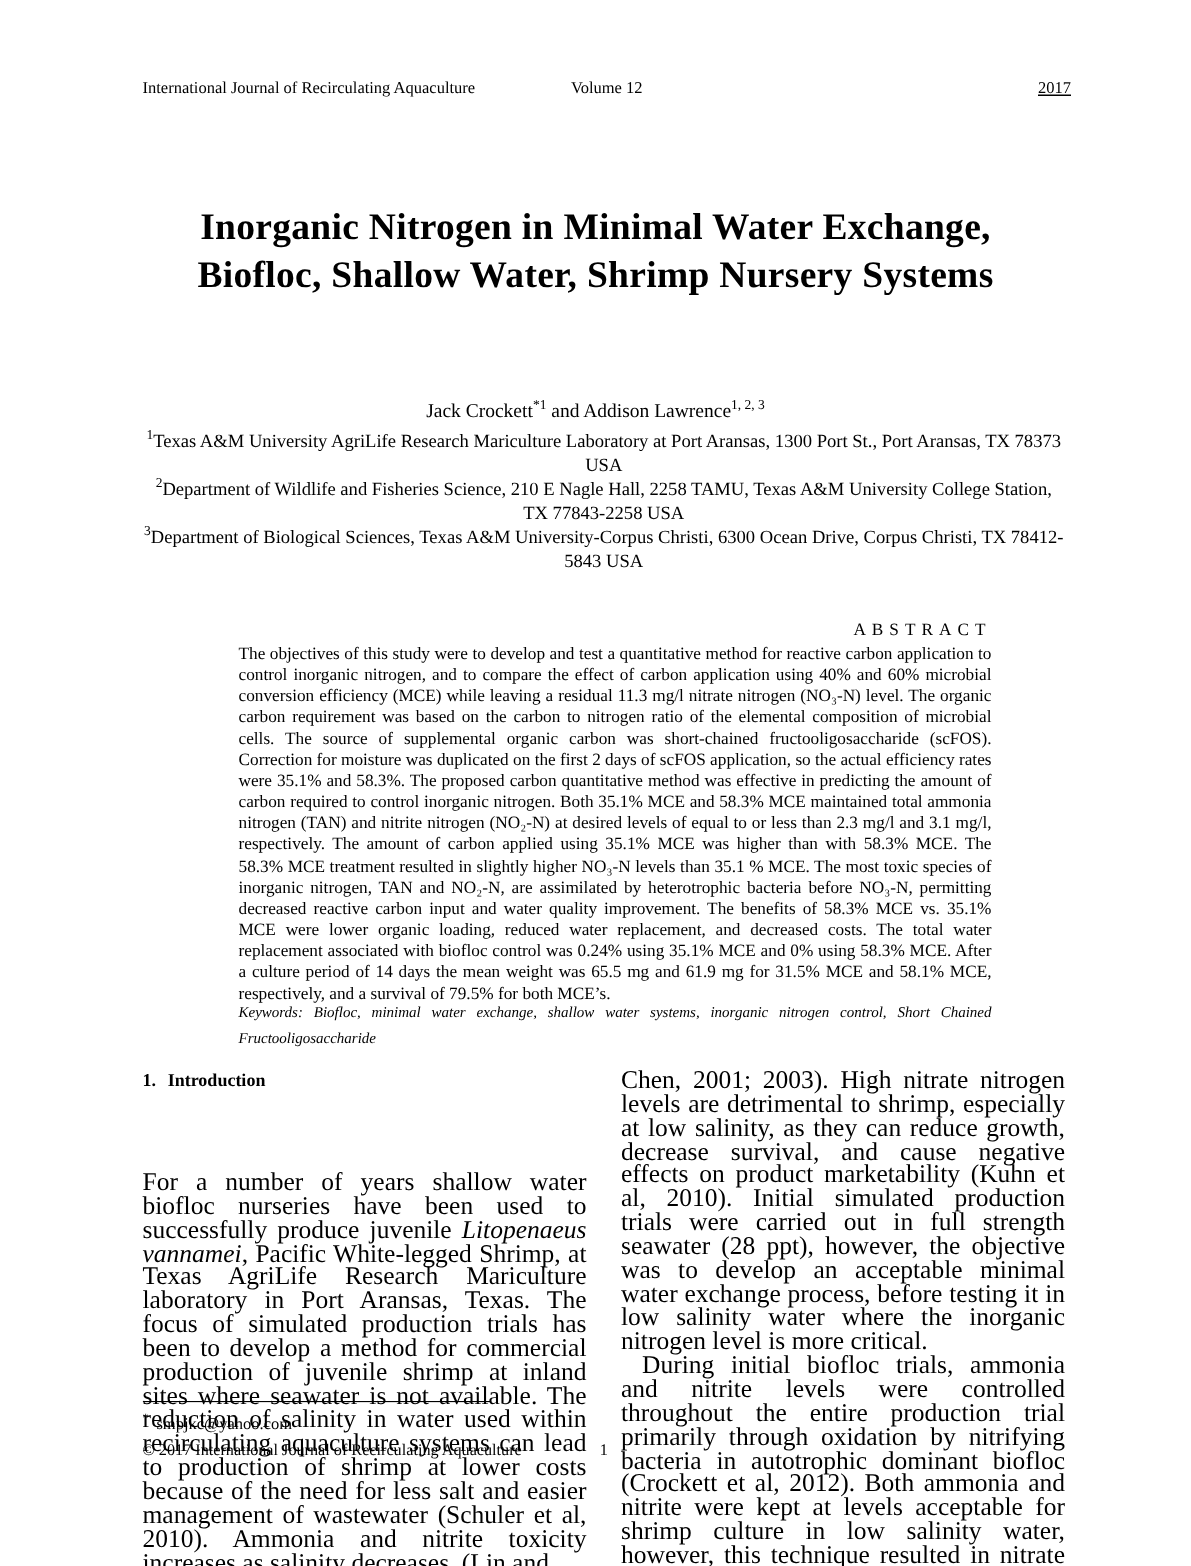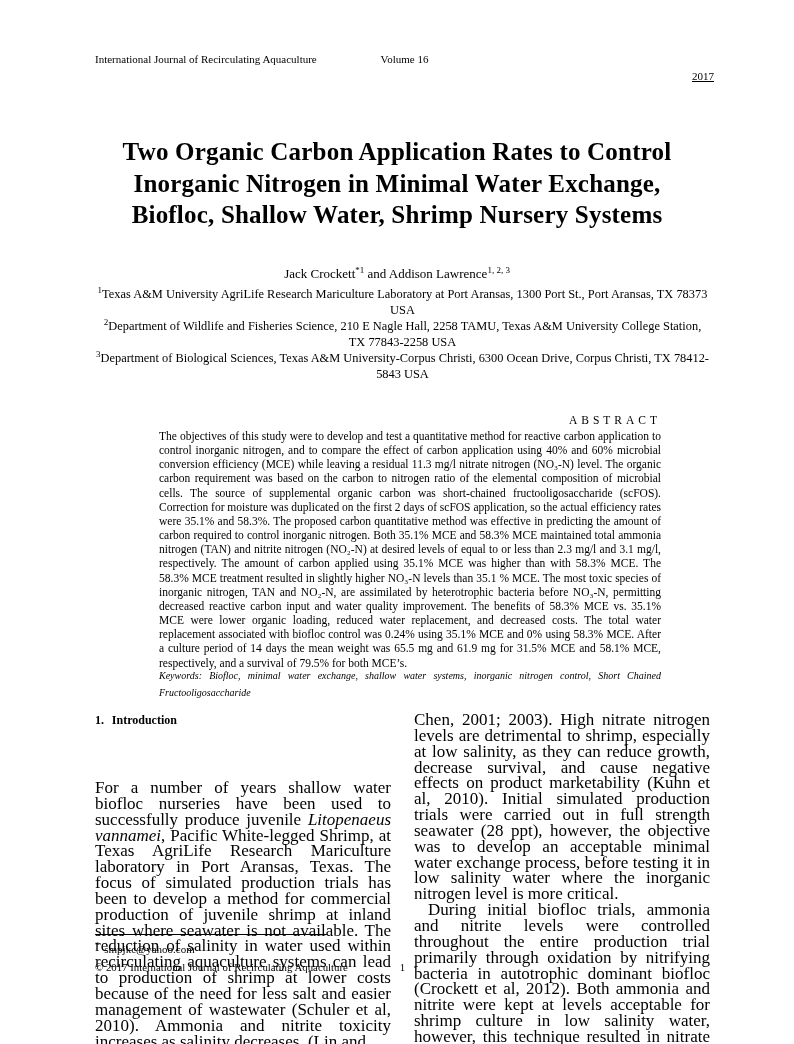--- a/index.html
+++ b/index.html
@@ -12,21 +12,21 @@
     overflow: hidden;
   }
   .page { position: relative; width: 794px; height: 1044px; background: #fff; }
 
   .journal-header {
     position: absolute; top: 53px; left: 95px; right: 80px;
     font-size: 11px;
   }
   .journal-header .left   { position: absolute; left: 0; top: 0; }
   .journal-header .center { position: absolute; left: 0; right: 0; top: 0; text-align: center; }
-  .journal-header .right  { position: absolute; right: 0; top: 17px; text-decoration: underline; }
+  .journal-header .right  { position: absolute; right: 0; top: 0; text-decoration: underline; }
 
   .article-title {
     position: absolute; top: 136px; left: 60px; right: 60px;
     text-align: center; font-weight: bold;
     font-size: 25px; line-height: 31.5px;
     letter-spacing: 0.2px;
   }
 
   .authors {
     position: absolute; top: 254px; left: 0; right: 0;
@@ -83,26 +83,25 @@
   .page-footer .copyright { position: absolute; left: 0; top: 0; }
   .page-footer .pageno { position: absolute; left: 0; right: 0; top: 0; text-align: center; }
 </style>
 </head>
 <body>
 
 <div class="page">
 
   <div class="journal-header">
     <span class="left">International Journal of Recirculating Aquaculture</span>
-    <span class="center">Volume 16</span>
+    <span class="center">Volume 12</span>
     <span class="right">2017</span>
   </div>
 
   <div class="article-title">
-    <div>Two Organic Carbon Application Rates to Control</div>
     <div>Inorganic Nitrogen in Minimal Water Exchange,</div>
     <div>Biofloc, Shallow Water, Shrimp Nursery Systems</div>
   </div>
 
   <div class="authors">
     <span>Jack Crockett</span><sup>*1</sup><span> and </span><span>Addison Lawrence</span><sup>1, 2, 3</sup>
   </div>
 
   <div class="affiliations">
     <div class="affil"><sup>1</sup><span>Texas A&amp;M University AgriLife Research Mariculture Laboratory at Port Aransas, 1300 Port St., Port Aransas, TX 78373 USA</span></div>

